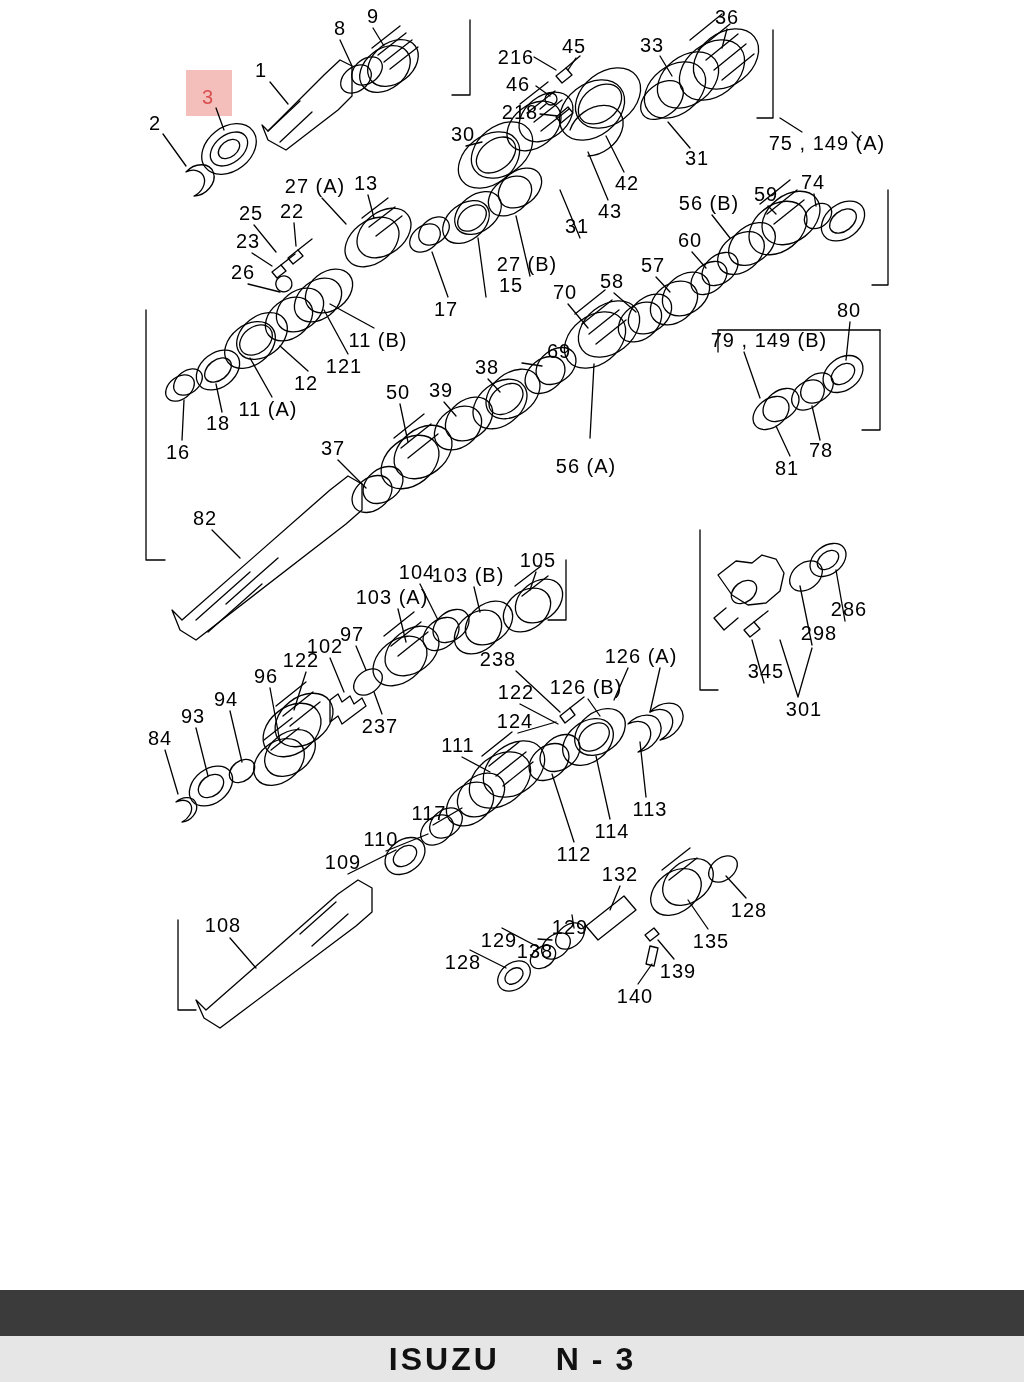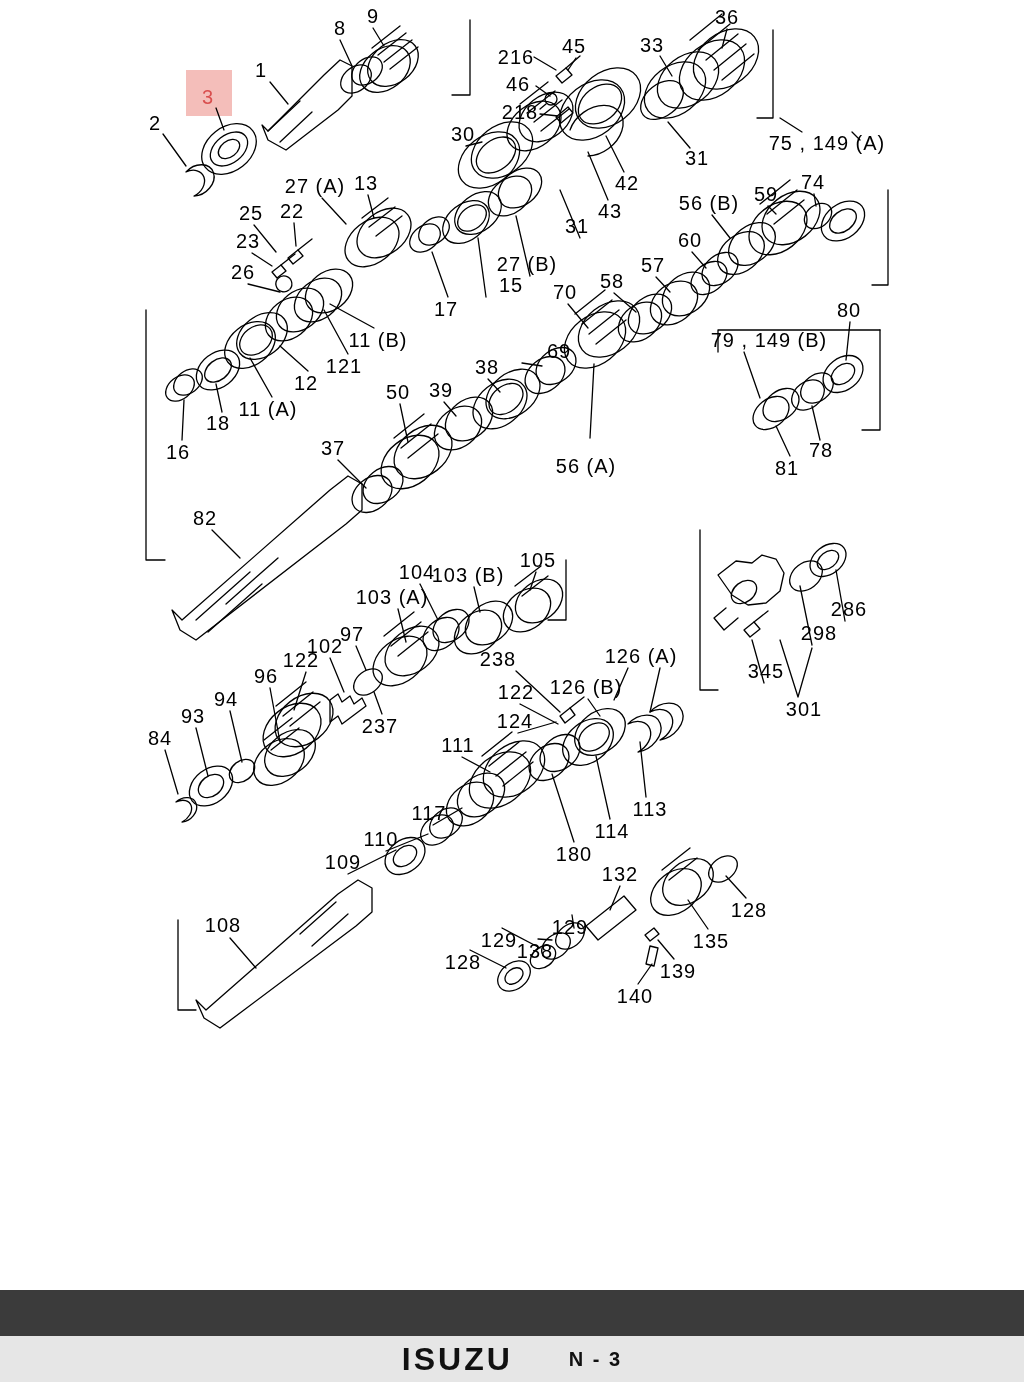--- a/index.html
+++ b/index.html
@@ -81,21 +81,21 @@
     letter-spacing: 3px;
     color: #111111;
   }
   #footer-part {
     font-size: 32px;
     font-weight: bold;
     letter-spacing: 2px;
     color: #111111;
   }
   #footer-page {
-    font-size: 20px;
+    font-size: 32px;
     font-weight: bold;
     letter-spacing: 2px;
     color: #111111;
     margin-left: 30px;
   }
 </style>
 </head>
 <body>
 
 <div id="diagram-area">
@@ -452,21 +452,21 @@
       <div class="callout" style="left: 804px; top: 709px;">301</div>
       <div class="callout" style="left: 193px; top: 716px;">93</div>
       <div class="callout" style="left: 515px; top: 721px;">124</div>
       <div class="callout" style="left: 380px; top: 726px;">237</div>
       <div class="callout" style="left: 160px; top: 738px;">84</div>
       <div class="callout" style="left: 458px; top: 745px;">111</div>
       <div class="callout" style="left: 650px; top: 809px;">113</div>
       <div class="callout" style="left: 429px; top: 813px;">117</div>
       <div class="callout" style="left: 612px; top: 831px;">114</div>
       <div class="callout" style="left: 381px; top: 839px;">110</div>
-      <div class="callout" style="left: 574px; top: 854px;">180</div>
+      <div class="callout" style="left: 574px; top: 854px;">112</div>
       <div class="callout" style="left: 620px; top: 874px;">132</div>
       <div class="callout" style="left: 343px; top: 862px;">109</div>
       <div class="callout" style="left: 749px; top: 910px;">128</div>
       <div class="callout" style="left: 711px; top: 941px;">135</div>
       <div class="callout" style="left: 570px; top: 927px;">129</div>
       <div class="callout" style="left: 535px; top: 951px;">138</div>
       <div class="callout" style="left: 223px; top: 925px;">108</div>
       <div class="callout" style="left: 499px; top: 940px;">129</div>
       <div class="callout" style="left: 678px; top: 971px;">139</div>
       <div class="callout" style="left: 463px; top: 962px;">128</div>

